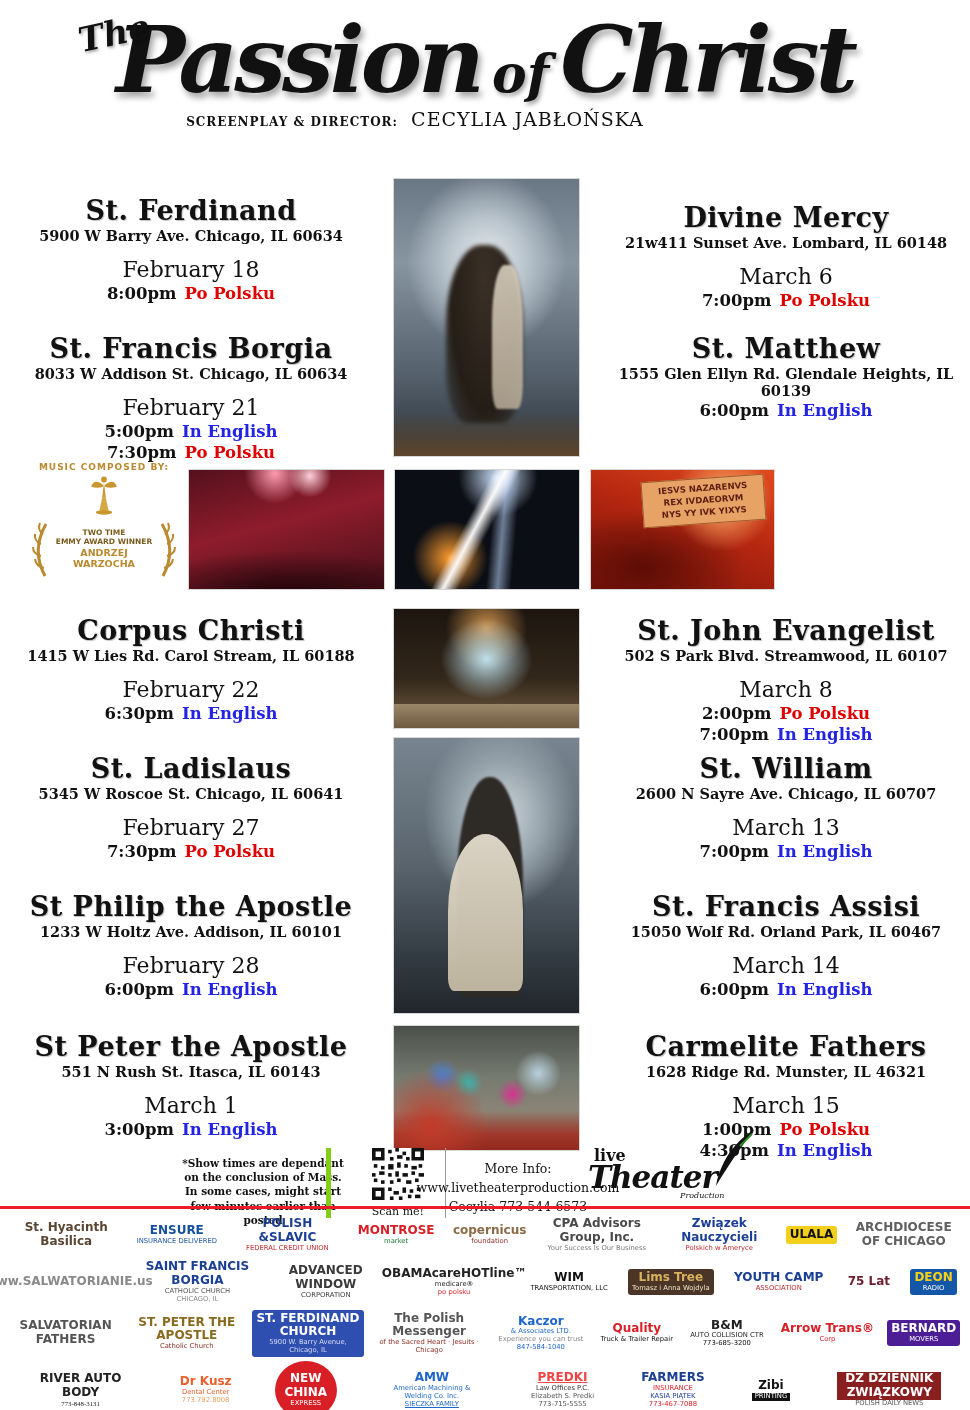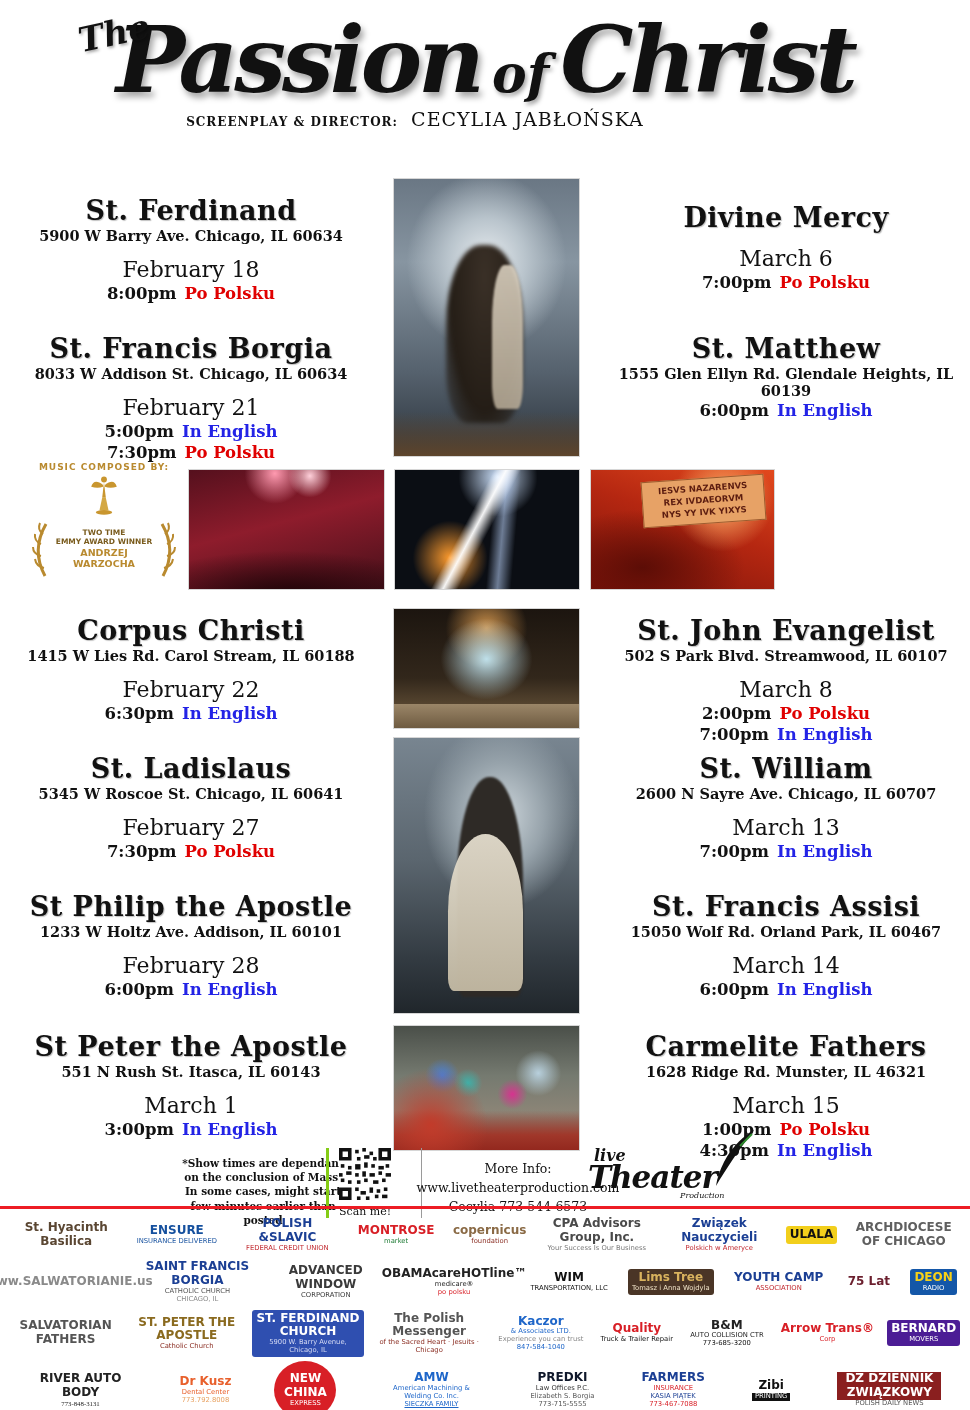--- a/index.html
+++ b/index.html
@@ -89,26 +89,26 @@
      linear-gradient(to top,#93281e 0%,#a0372a 12%,rgba(160,55,42,0) 32%),
      radial-gradient(circle at 64% 55%,#d6338f 0%,rgba(214,51,143,0) 11%),
      radial-gradient(circle at 40% 46%,#3fb0a8 0%,rgba(63,176,168,0) 11%),
      radial-gradient(circle at 26% 40%,#4a7fd4 0%,rgba(74,127,212,0) 11%),
      radial-gradient(circle at 78% 38%,#b8d0dd 0%,rgba(184,208,221,0) 14%),
      linear-gradient(180deg,#4a4f49 0%,#757a70 40%,#8c8577 70%,#7d7062 100%);}
 
   
   .disclaimer{position:absolute;left:178px;top:1156px;width:170px;font-size:10.5px;font-weight:bold;
      text-align:center;white-space:pre-line;line-height:1.35;}
-  .qr-box{position:absolute;left:326px;top:1148px;width:72px;text-align:left;
-     border-left:3px solid #84cc16;border-right:1px solid #9a9a9a;padding:0 10px;}
+  .qr-box{position:absolute;left:326px;top:1148px;width:72px;text-align:right;
+     border-left:5px solid #84cc16;border-right:1px solid #9a9a9a;padding:0 21px;}
   .qr-label{font-size:11px;margin-top:1px;}
   .more-info{position:absolute;left:408px;top:1160px;width:220px;text-align:center;font-size:12.5px;line-height:1.5;}
   .brand{position:absolute;left:588px;top:1146px;width:150px;}
-  .brand-live{font-style:italic;font-size:16px;font-weight:bold;margin-left:6px;}
+  .brand-live{font-size:16px;font-weight:bold;margin-left:6px;}
   .brand-theater{font-style:italic;font-size:31px;font-weight:bold;letter-spacing:-1px;margin-top:-6px;}
   .brand-sub{font-style:italic;font-size:8px;margin-left:92px;margin-top:-4px;}
   .quill{position:absolute;right:-18px;top:-18px;}
 
   .redline{position:absolute;left:0;top:1206px;width:970px;height:3px;background:var(--sep);}
 
   
   .sponsors{position:absolute;left:0;top:1212px;width:954px;height:192px;padding:3px 8px;
      display:flex;flex-wrap:wrap;align-items:center;justify-content:space-around;
      align-content:space-around;gap:4px 6px;overflow:hidden;}
@@ -172,20 +172,21 @@
       <div class="listing" style="top: 1031px;">
         <div class="church-name">St Peter the Apostle</div>
         <div class="address">551 N Rush St. Itasca, IL 60143</div>
         <div class="date">March 1</div>
         <div class="timerow"><span class="time">3:00pm</span><span class="lang english">In English</span></div>
       </div>
     </div>
   <div class="col" id="col-right">
       <div class="listing" style="top: 202px;">
         <div class="church-name">Divine Mercy</div>
+        <div class="address">21w411 Sunset Ave. Lombard, IL 60148</div>
         <div class="date">March 6</div>
         <div class="timerow"><span class="time">7:00pm</span><span class="lang polish">Po Polsku</span></div>
       </div>
       <div class="listing" style="top: 333px;">
         <div class="church-name">St. Matthew</div>
         <div class="address">1555 Glen Ellyn Rd. Glendale Heights, IL 60139</div>
         <div class="timerow"><span class="time">6:00pm</span><span class="lang english">In English</span></div>
       </div>
       <div class="listing" style="top: 615px;">
         <div class="church-name">St. John Evangelist</div>
@@ -443,23 +444,23 @@
       <div class="tile circle" style="background: rgb(216, 31, 38);">
         <div class="l l1" style="color: rgb(255, 255, 255);">NEW CHINA</div>
         <div class="l" style="color: rgb(255, 255, 255);">EXPRESS</div>
       </div>
       <div class="tile">
         <div class="l l1" style="color: rgb(30, 102, 201);">AMW</div>
         <div class="l" style="color: rgb(30, 102, 201);">American Machining &amp; Welding Co. Inc.</div>
         <div class="l" style="color: rgb(30, 102, 201); text-decoration: underline;">SIECZKA FAMILY</div>
       </div>
       <div class="tile">
-        <div class="l l1" style="color: #0f172a;">PREDKI</div>
+        <div class="l l1" style="color: #ef4444; text-decoration: underline;">PREDKI</div>
         <div class="l" style="color: rgb(51, 51, 51);">Law Offices P.C.</div>
-        <div class="l" style="color: rgb(85, 85, 85);">Elizabeth S. Borgia</div>
+        <div class="l" style="color: rgb(85, 85, 85);">Elizabeth S. Predki</div>
         <div class="l" style="color: rgb(85, 85, 85);">773-715-5555</div>
       </div>
       <div class="tile">
         <div class="l l1" style="color: rgb(27, 63, 148);">FARMERS</div>
         <div class="l" style="color: rgb(216, 31, 38);">INSURANCE</div>
         <div class="l" style="color: rgb(27, 63, 148);">KASIA PIĄTEK</div>
         <div class="l" style="color: rgb(216, 31, 38);">773-467-7088</div>
       </div>
       <div class="tile">
         <div class="l l1" style="color: rgb(17, 17, 17);">Zibi</div>

